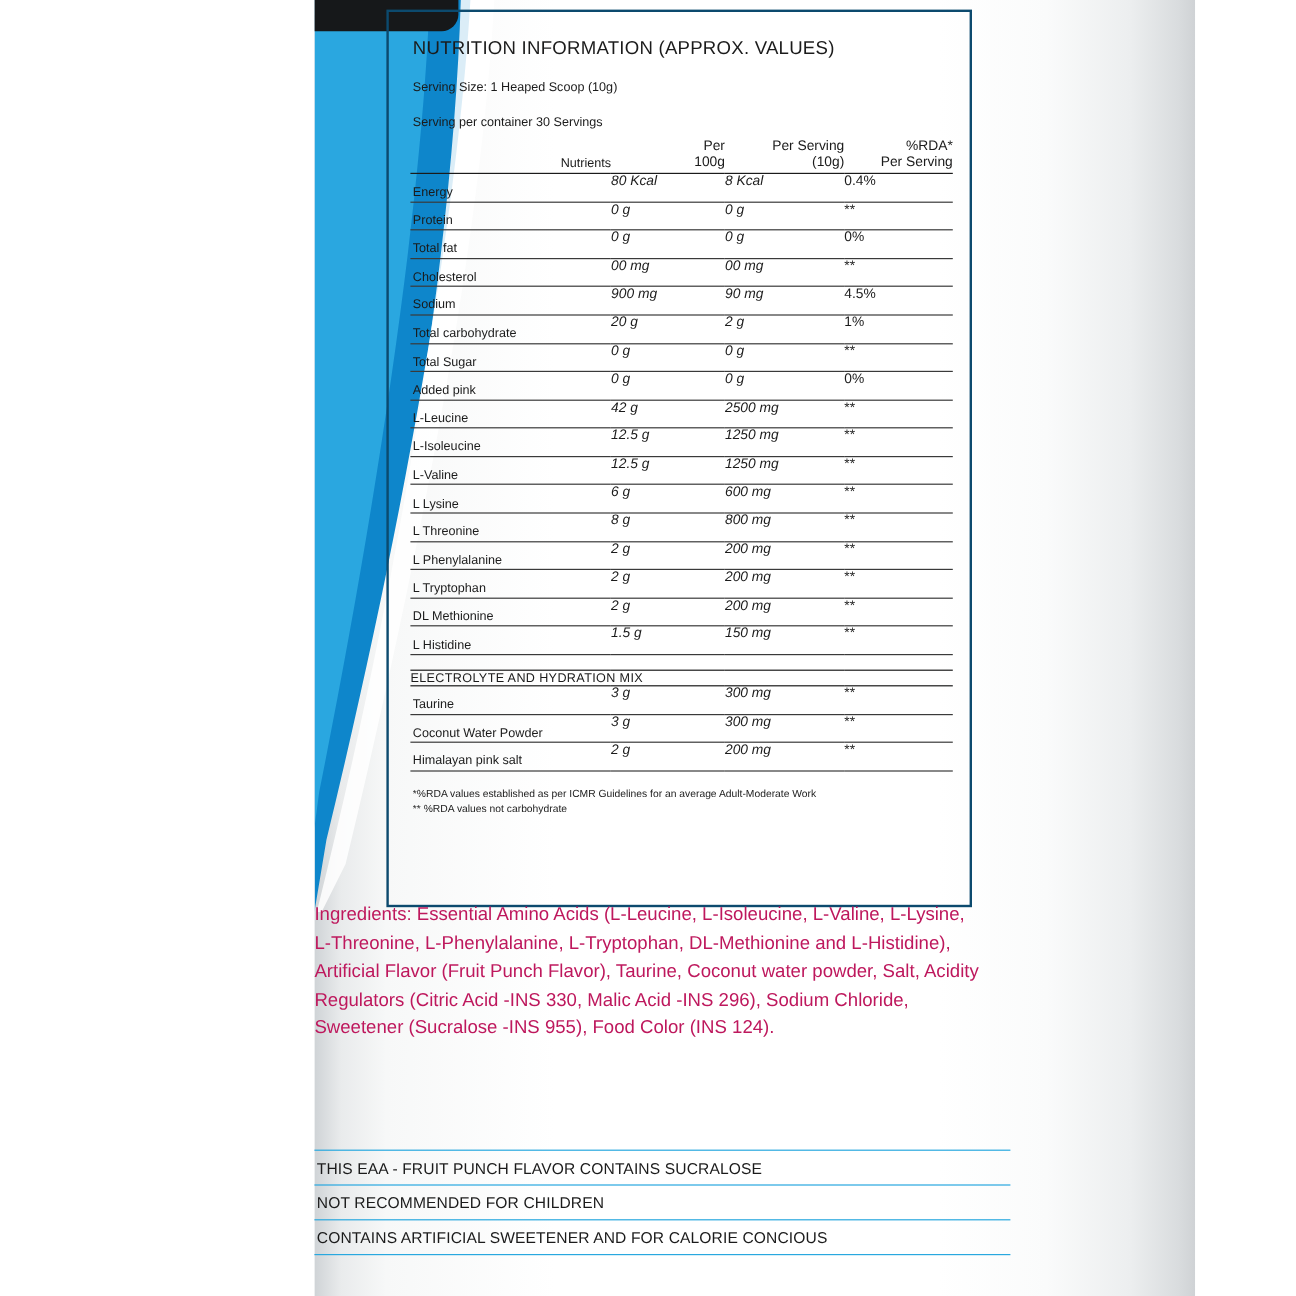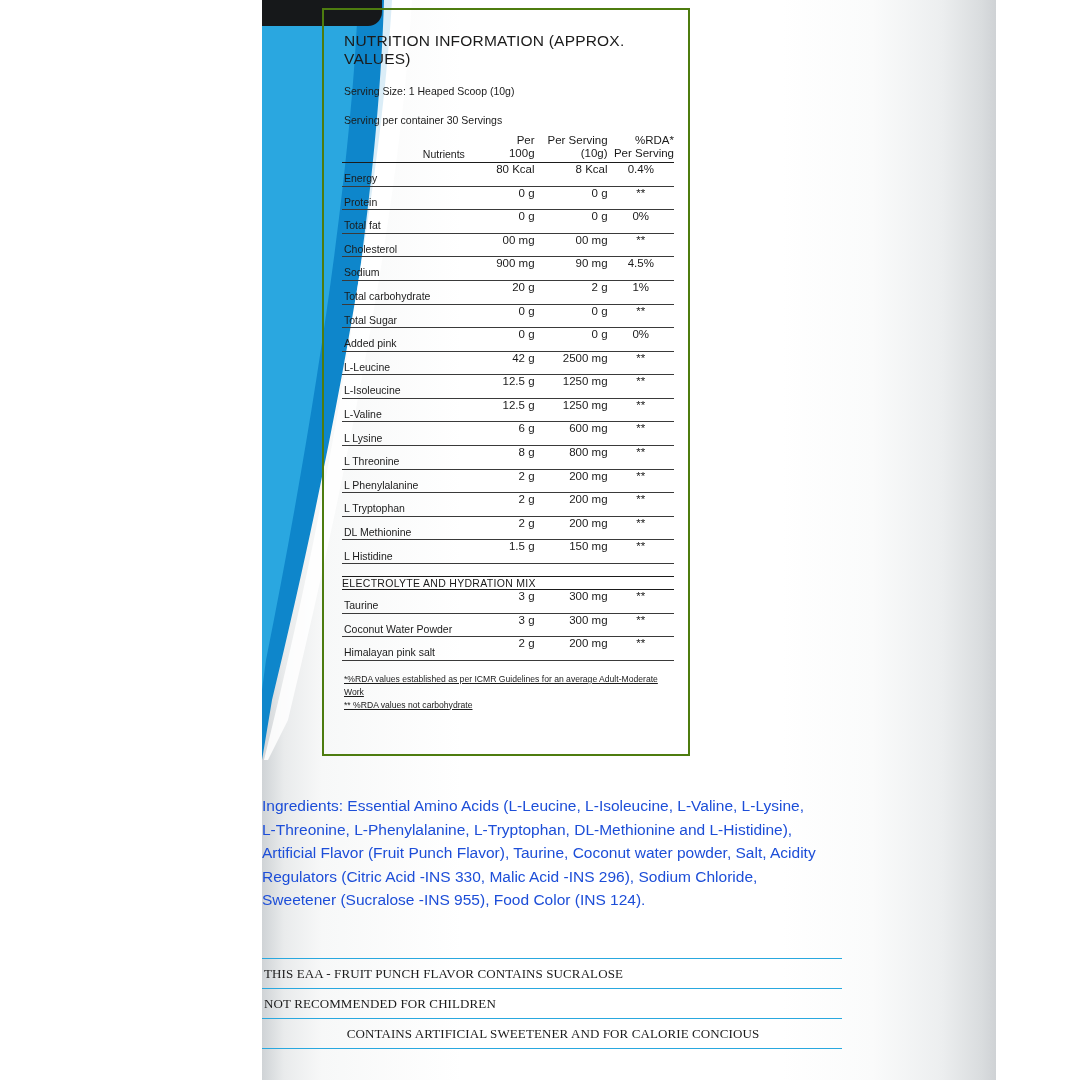--- a/index.html
+++ b/index.html
@@ -45,22 +45,22 @@
     position: absolute; left: 262px; top: 0; width: 220px; height: 760px;
     z-index: 3;
     overflow: hidden;
   }
   .blue-swoosh svg { display: block; }
 
   
   .panel {
     position: absolute;
     left: 322px; top: 8px;
-    width: 368px; height: 748px;
-    border: 2px solid #4d7c0f;
+    width: 488px; height: 748px;
+    border: 2px solid #0c4a6e;
     background: transparent;
     z-index: 7;
     padding: 22px 14px 8px 18px;
   }
   .panel-title {
     font-size: 15.5px;
     letter-spacing: .2px;
     color: #1b1b1b;
     font-weight: 400;
     margin: 0 0 10px 2px;
@@ -91,73 +91,71 @@
   .hdr-row th.name-col { text-align: right; font-size: 10.5px; padding-left: 2px; }
   .rule-row td { border-bottom: 1.6px solid #1b1b1b; height: 2px; padding: 0; }
 
   .data-row td {
     font-size: 10.5px;
     border-bottom: 0.9px solid #3a3a3a;
     height: 23.6px;
     line-height: 1;
   }
   .data-row td.name { text-align: left; padding-left: 2px; font-size: 10.5px; vertical-align: bottom; padding-bottom: 2px; }
-  .data-row td.num  { text-align: right; font-size: 11.5px; vertical-align: top; padding-top: 1px;}
-  .data-row td.rda  { text-align: center; font-size: 11.5px; vertical-align: top; padding-top: 1px;}
+  .data-row td.num  { text-align: left; font-size: 11.5px; vertical-align: top; padding-top: 1px; font-style: italic;}
+  .data-row td.rda  { text-align: left; font-size: 11.5px; vertical-align: top; padding-top: 1px;}
 
   .col-name { width: 37%; }
   .col-100  { width: 21%; }
   .col-serv { width: 22%; }
   .col-rda  { width: 20%; }
 
   .section-row td {
     font-size: 10.5px;
     font-weight: bold;
     letter-spacing: .3px;
     padding: 9px 0 4px 2px;
     border-bottom: 1.6px solid #1b1b1b;
     border-top: 1.6px solid #1b1b1b;
   }
   .footnotes {
     margin-top: 12px;
     font-size: 8.6px;
     color: #1b1b1b;
     line-height: 1.5;
     padding-left: 2px;
-    text-decoration: underline;
   }
 
   
   .ingredients {
     position: absolute;
-    left: 262px; top: 794px;
+    left: 262px; top: 751px;
     width: 560px;
     z-index: 7;
-    color: #1d4ed8;
+    color: #be185d;
     font-size: 15.5px;
     line-height: 1.52;
     transform: skewY(0deg);
   }
 
   
   .notices {
     position: absolute;
     left: 262px; top: 958px;
     width: 580px;
     z-index: 7;
-    font-family: Liberation Serif, serif;
   }
   .notice {
     color: #1b1b1b;
     font-size: 13px;
     letter-spacing: .1px;
     padding: 7px 0 6px 2px;
     border-top: 1.2px solid #29a8df;
   }
-  .notice:last-child { border-bottom: 1.2px solid #29a8df; text-align: center; }
+  .notice:last-child { border-bottom: 1.2px solid #29a8df; }
 </style>
 </head>
 <body>
 
 <div id="stage">
 
   <div class="bottle"></div>
 
   <div class="blue-swoosh">
     <svg width="220" height="760" viewBox="0 0 220 760" xmlns="http://www.w3.org/2000/svg">

